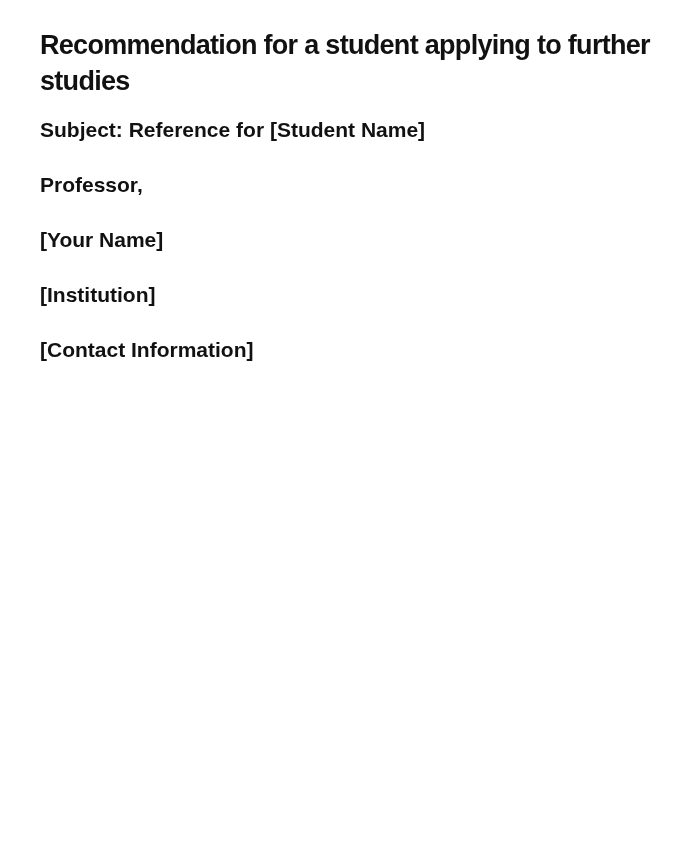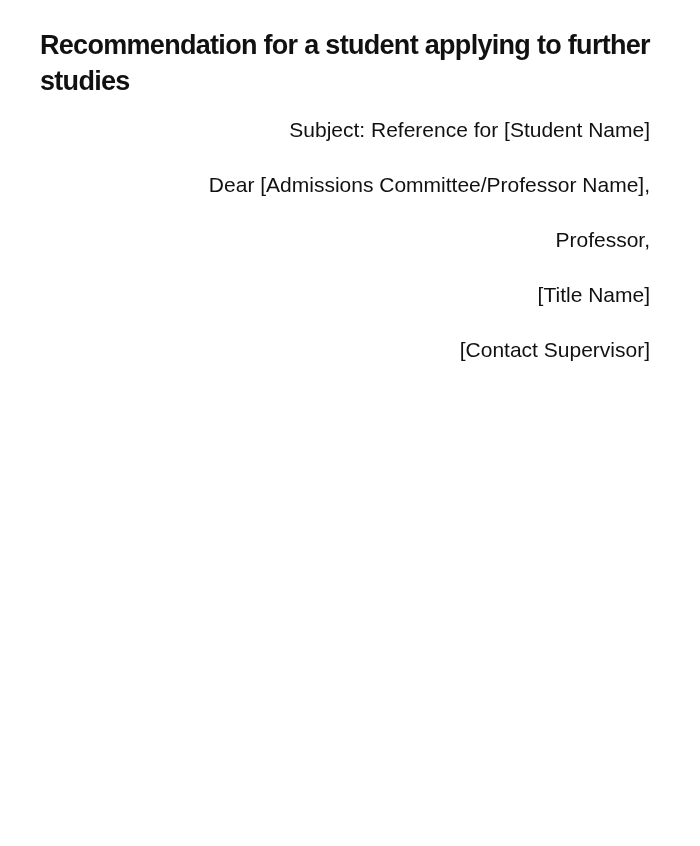--- a/index.html
+++ b/index.html
@@ -27,37 +27,36 @@
     font-size: 27px;
     line-height: 36px;
     font-weight: 700;
     letter-spacing: -0.7px;
     color: #111111;
   }
   .doc p {
     margin: 0 0 20px 0;
     font-size: 21px;
     line-height: 35px;
-    font-weight: 400;
+    font-weight: 700;
     color: #111111;
-    text-align: right;
   }
 </style>
 </head>
 <body>
 
 <main class="doc">
   <h1>Recommendation for a student applying to further studies</h1>
 
   <p>Subject: Reference for [Student Name]</p>
 
-  <p>Dear [Admissions Committee/Professor Name],</p>
 
 
 
   <p>Professor,</p>
 
-  <p>[Title Name]</p>
+  <p>[Your Name]</p>
 
 
+  <p>[Institution]</p>
 
-  <p>[Contact Supervisor]</p>
+  <p>[Contact Information]</p>
 </main>
 
 </body></html>

